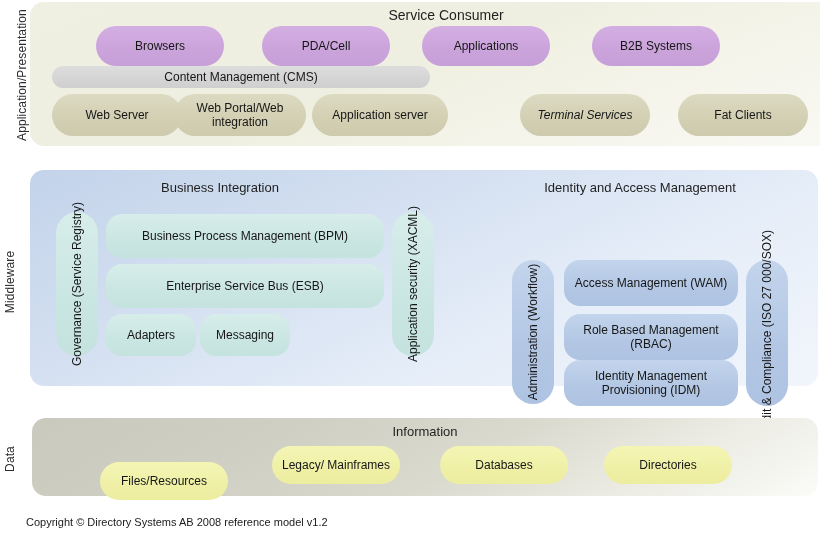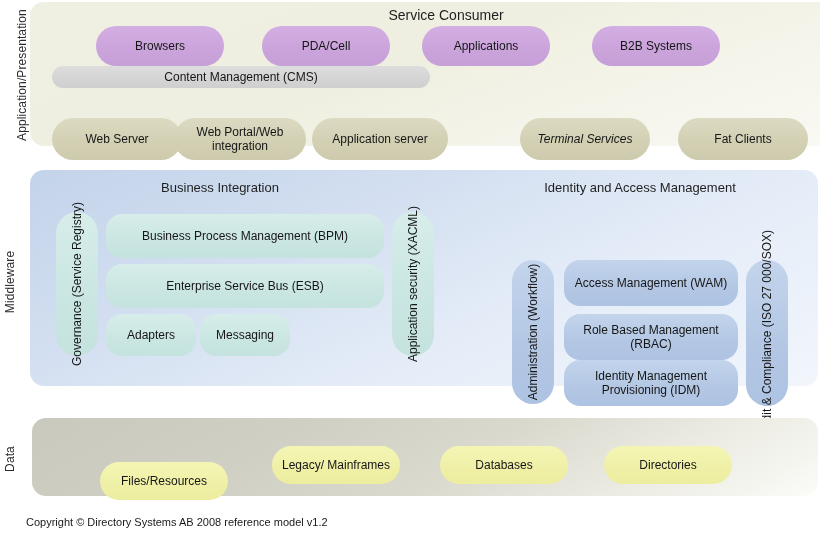--- a/index.html
+++ b/index.html
@@ -73,21 +73,20 @@
     box-sizing: border-box;
     padding: 2px 4px;
   }
   .node.rect-soft { border-radius: 16px; }
 
   .node-purple {
     background: linear-gradient(180deg, #d3afe2 0%, #cba4dc 55%, #c79fd8 100%);
   }
   .node-khaki {
     background: linear-gradient(180deg, #dcdac2 0%, #d2cfb3 60%, #cdcaad 100%);
-    margin-top: 24px;
   }
   .node-gray {
     background: linear-gradient(180deg, #dddddd 0%, #d4d4d4 60%, #cfcfcf 100%);
   }
   .node-teal {
     background: linear-gradient(180deg, #d7edea 0%, #cae6e2 60%, #c4e2de 100%);
   }
   .node-blue {
     background: linear-gradient(180deg, #c3d4ec 0%, #b3c7e4 60%, #aec3e2 100%);
     margin-top: 48px;
@@ -226,20 +225,21 @@
       <span>Identity Management Provisioning (IDM)</span>
     </div>
 
     <div class="node node-blue node-vert" style="left:716px; top:42px; width:42px; height:146px;">
       <span class="vtext">Audit &amp; Compliance (ISO 27 000/SOX)</span>
     </div>
   </div>
 
   <div class="panel panel-data" style="left:32px; top:418px; width:786px; height:78px;">
 
+    <div class="panel-title" style="top:6px; font-size:13px;">Information</div>
 
     <div class="node node-yellow" style="left:68px; top:44px; width:128px; height:38px;">
       <span>Files/Resources</span>
     </div>
 
     <div class="node node-yellow" style="left:240px; top:28px; width:128px; height:38px;">
       <span>Legacy/ Mainframes</span>
     </div>
 
     <div class="node node-yellow" style="left:408px; top:28px; width:128px; height:38px;">

